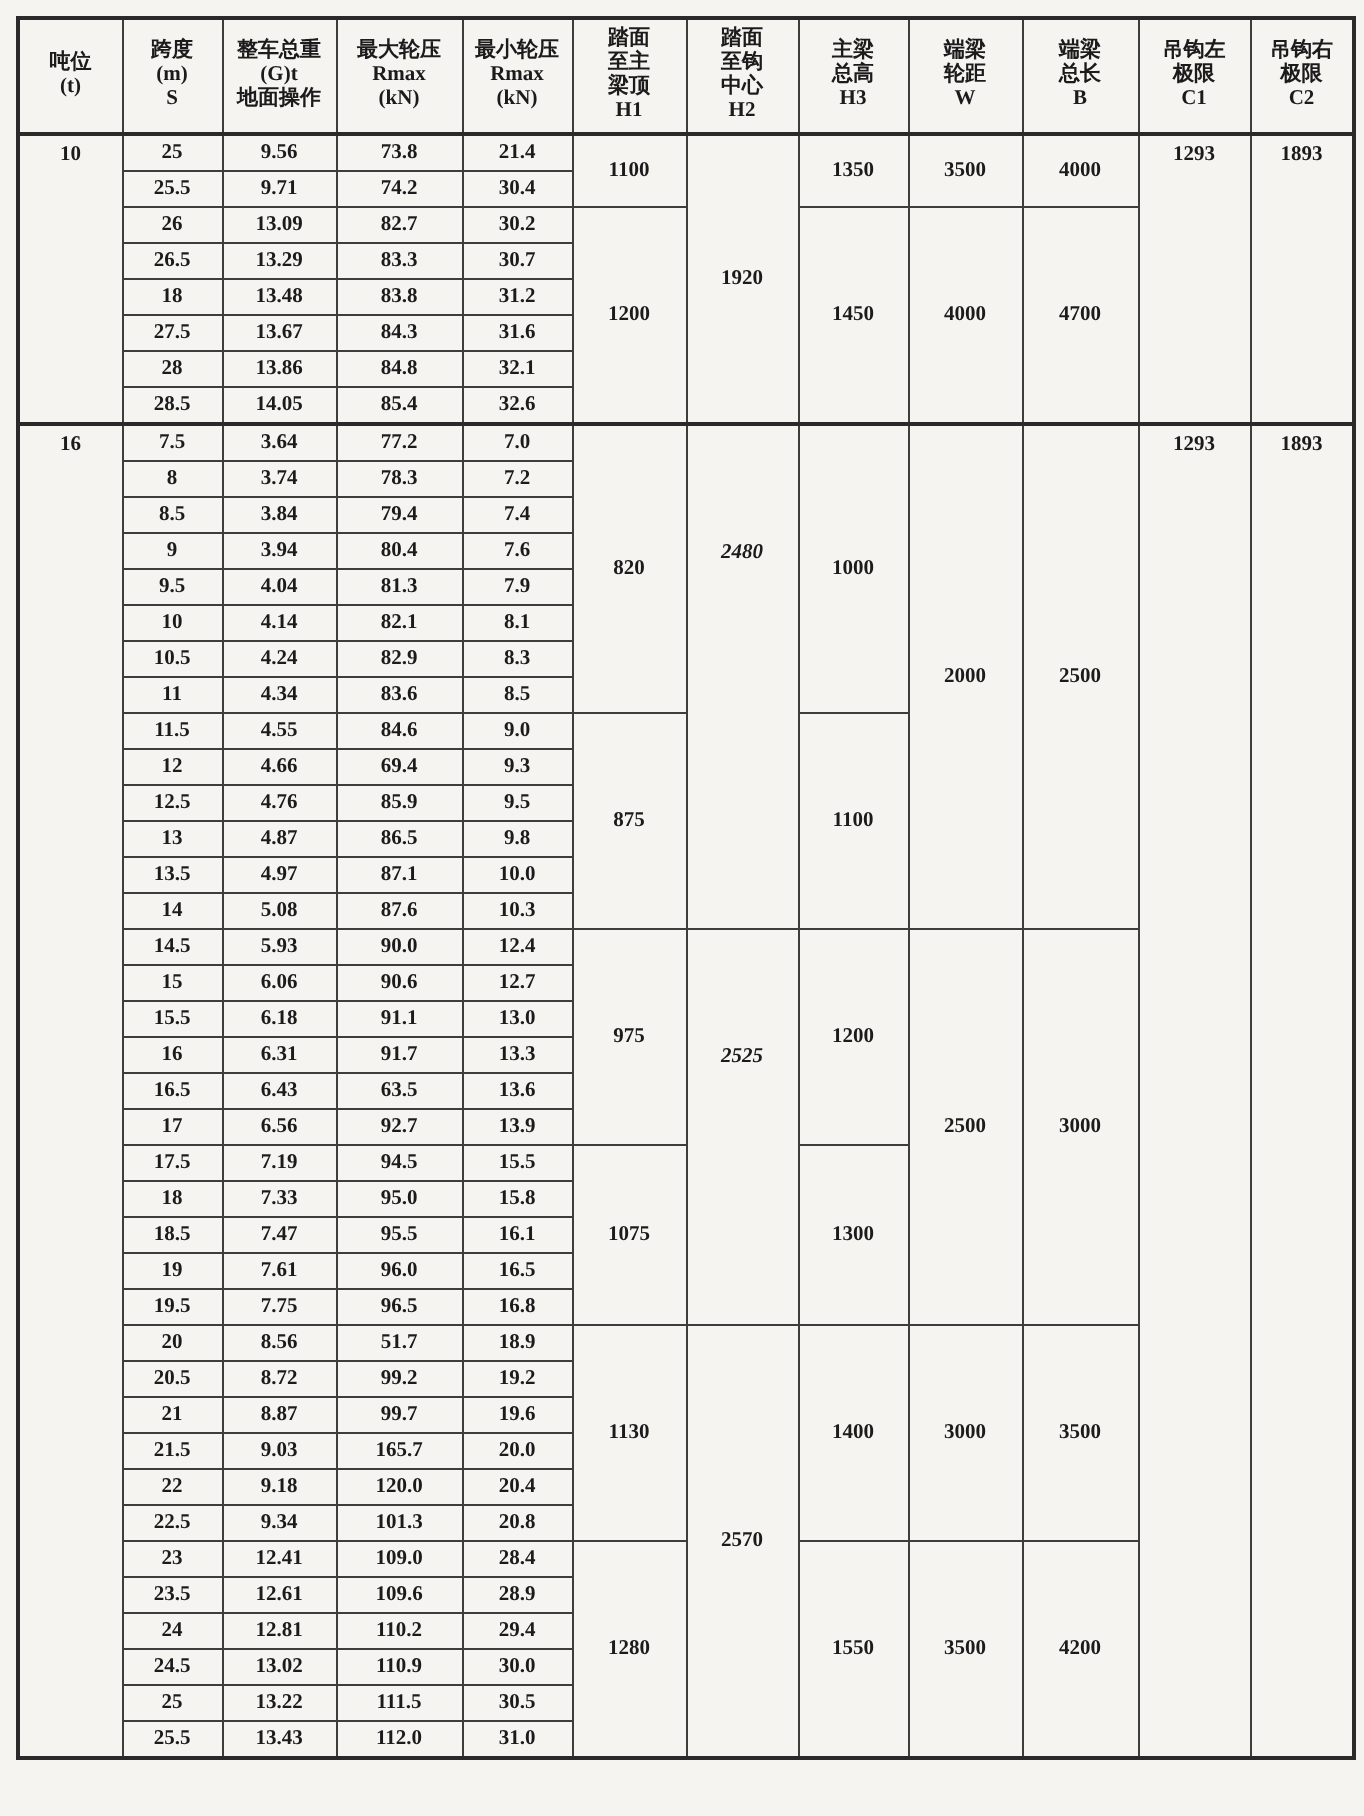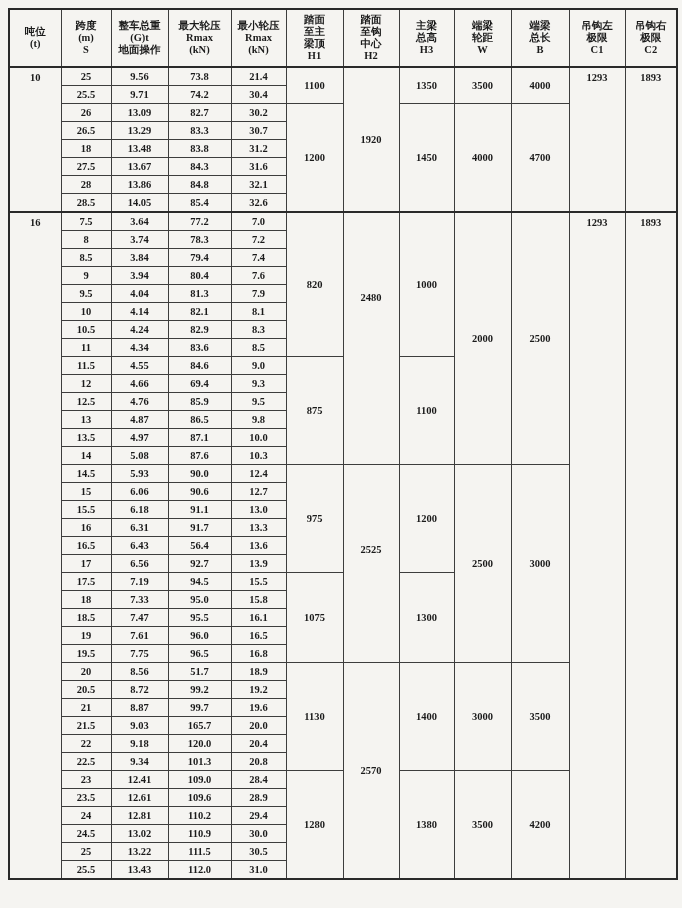--- a/index.html
+++ b/index.html
@@ -30,21 +30,21 @@
     overflow:hidden;white-space:nowrap;
   }
   thead th{
     height:56px;font-size:10.5px;line-height:12px;
     border-bottom:2px solid var(--border-heavy);
   }
   thead th .hl{display:block;}
   tbody td{height:17px;font-size:10.5px;line-height:17px;}
   tr.section-first td{border-top:2px solid var(--border-heavy);}
   td.va-top{vertical-align:top;padding-top:1px;}
-  td.va-upper{vertical-align:top;padding-top:76px;}
+  td.va-upper{vertical-align:top;padding-top:55px;font-style:italic;}
 </style>
 </head>
 <body>
 
 <div class="sheet">
   <table class="spec">
       <colgroup>
         <col style="width: 52px;">
         <col style="width: 50px;">
         <col style="width: 57px;">
@@ -303,21 +303,21 @@
         </tr>
         <tr>
           <td>16</td>
           <td>6.31</td>
           <td>91.7</td>
           <td>13.3</td>
         </tr>
         <tr>
           <td>16.5</td>
           <td>6.43</td>
-          <td>56.4</td>
+          <td>63.5</td>
           <td>13.6</td>
         </tr>
         <tr>
           <td>17</td>
           <td>6.56</td>
           <td>92.7</td>
           <td>13.9</td>
         </tr>
         <tr>
           <td>17.5</td>
@@ -391,21 +391,21 @@
           <td>9.34</td>
           <td>101.3</td>
           <td>20.8</td>
         </tr>
         <tr>
           <td>23</td>
           <td>12.41</td>
           <td>109.0</td>
           <td>28.4</td>
           <td rowspan="6">1280</td>
-          <td rowspan="6">1380</td>
+          <td rowspan="6">1550</td>
           <td rowspan="6">3500</td>
           <td rowspan="6">4200</td>
         </tr>
         <tr>
           <td>23.5</td>
           <td>12.61</td>
           <td>109.6</td>
           <td>28.9</td>
         </tr>
         <tr>

